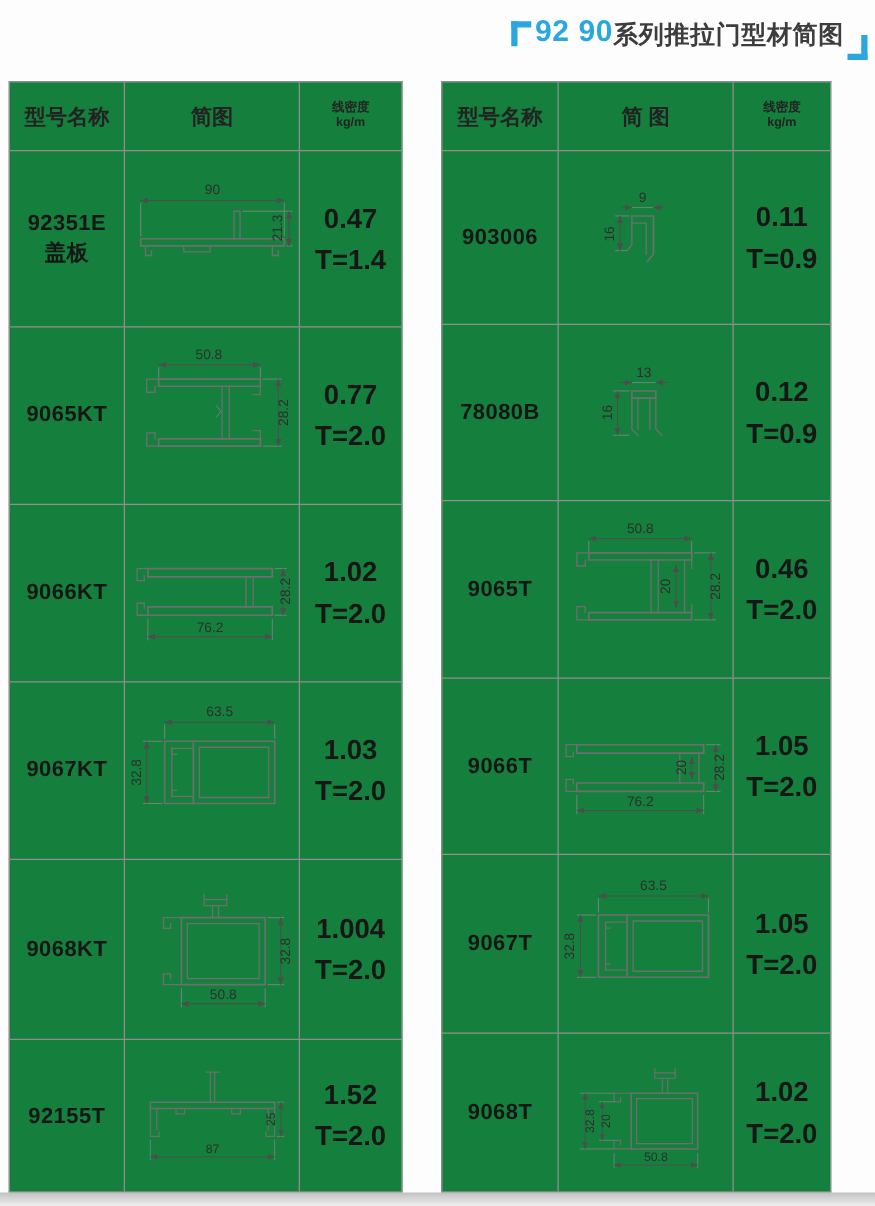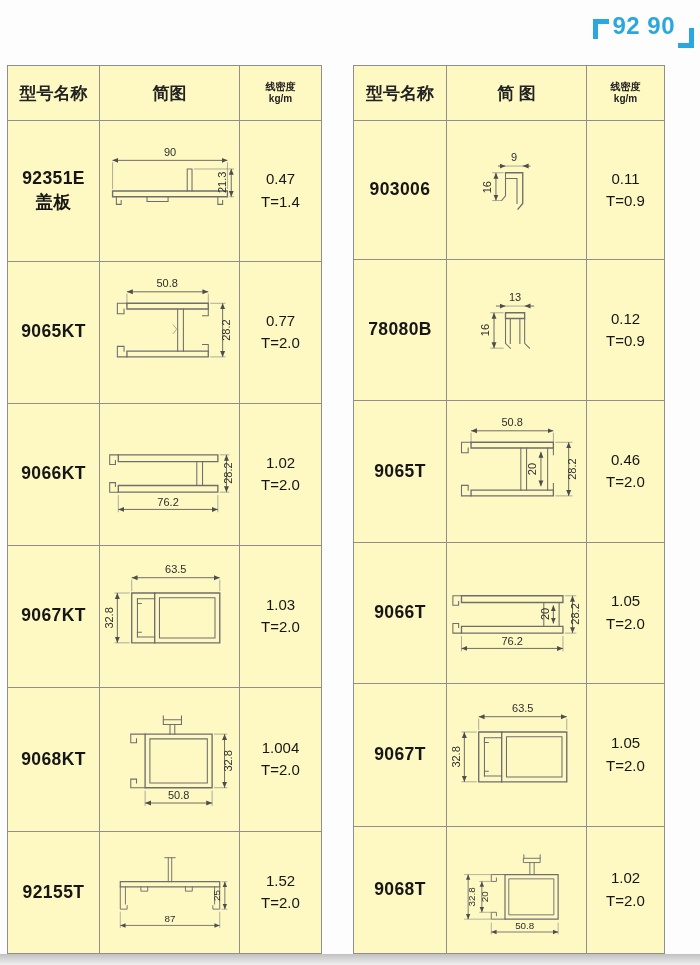--- a/index.html
+++ b/index.html
@@ -1,35 +1,35 @@
 <!DOCTYPE html>
 <html><head>
 <meta charset="utf-8">
 <style>
   html,body{margin:0;padding:0;}
   body{
     width:700px;height:965px;position:relative;background:#fdfdfd;
     font-family:"Liberation Sans","DejaVu Sans",sans-serif;color:#1c1c1c;overflow:hidden;
   }
   
-  .title{position:absolute;top:13px;right:6px;display:flex;align-items:flex-end;}
+  .title{position:absolute;top:13px;right:6px;display:flex;align-items:center;}
   .bracket-tl{width:11px;height:15px;border-top:5px solid #2aa7df;border-left:5px solid #2aa7df;margin-right:3px;margin-top:1px;}
   .bracket-br{width:11px;height:15px;border-bottom:5px solid #2aa7df;border-right:5px solid #2aa7df;margin-left:3px;align-self:flex-end;margin-bottom:-9px;}
   .t-series{color:#2aa7df;font-weight:bold;font-size:24px;line-height:1.1;letter-spacing:0.5px;}
   .t-rest{color:#3d3d3d;font-weight:bold;font-size:20px;line-height:1.1;padding-top:3px;letter-spacing:0.5px;}
   
-  table.spec{position:absolute;top:65px;border-collapse:collapse;table-layout:fixed;background:#fef9c3;height:889px;}
+  table.spec{position:absolute;top:65px;border-collapse:collapse;table-layout:fixed;background:#15803d;height:889px;}
   #tableL{left:7px;width:314px;}
   #tableR{left:353px;width:311px;}
   .spec th,.spec td{border:1px solid #8f8f8f;padding:0;text-align:center;vertical-align:middle;overflow:hidden;}
   .spec th{font-size:17px;font-weight:bold;color:#222;}
   th.density-h div{font-size:10px;line-height:1.25;}
   td.model{font-size:17.5px;font-weight:bold;letter-spacing:0.4px;color:#161616;}
   td.model div{line-height:1.35;}
-  td.dens{font-size:15px;font-weight:normal;color:#161616;}
+  td.dens{font-size:22px;font-weight:bold;color:#161616;}
   td.dens div{line-height:1.5;}
   td.diag svg{display:block;margin:0 auto;}
   
   .p{fill:none;stroke:#6e6e6e;stroke-width:1.4;stroke-linejoin:miter;stroke-linecap:square;}
   .p2{stroke-width:1.1;}
   .d{stroke:#4d4d4d;stroke-width:0.85;fill:none;}
   .e{stroke:#858585;stroke-width:0.7;fill:none;}
   .dt{font-size:11.5px;fill:#2e2e2e;font-family:"Liberation Sans","DejaVu Sans",sans-serif;}
   
   .page-edge{position:absolute;left:0;top:954px;width:700px;height:11px;
@@ -42,20 +42,21 @@
   <defs>
     <marker id="ar" viewBox="0 0 10 10" refX="9" refY="5" markerWidth="8" markerHeight="8" orient="auto-start-reverse">
       <path d="M0,1.2 L9,5 L0,8.8 Z" fill="#4d4d4d"></path>
     </marker>
   </defs>
 </svg>
 
 <div class="title">
   <span class="bracket-tl"></span>
   <span class="t-series">92 90</span>
+  <span class="t-rest">系列推拉门型材简图</span>
   <span class="bracket-br"></span>
 </div>
 
 <table class="spec" id="tableL">
   <colgroup>
       <col style="width:92px">
       <col style="width:140px">
       <col style="width:82px">
     </colgroup>
   <tbody>

